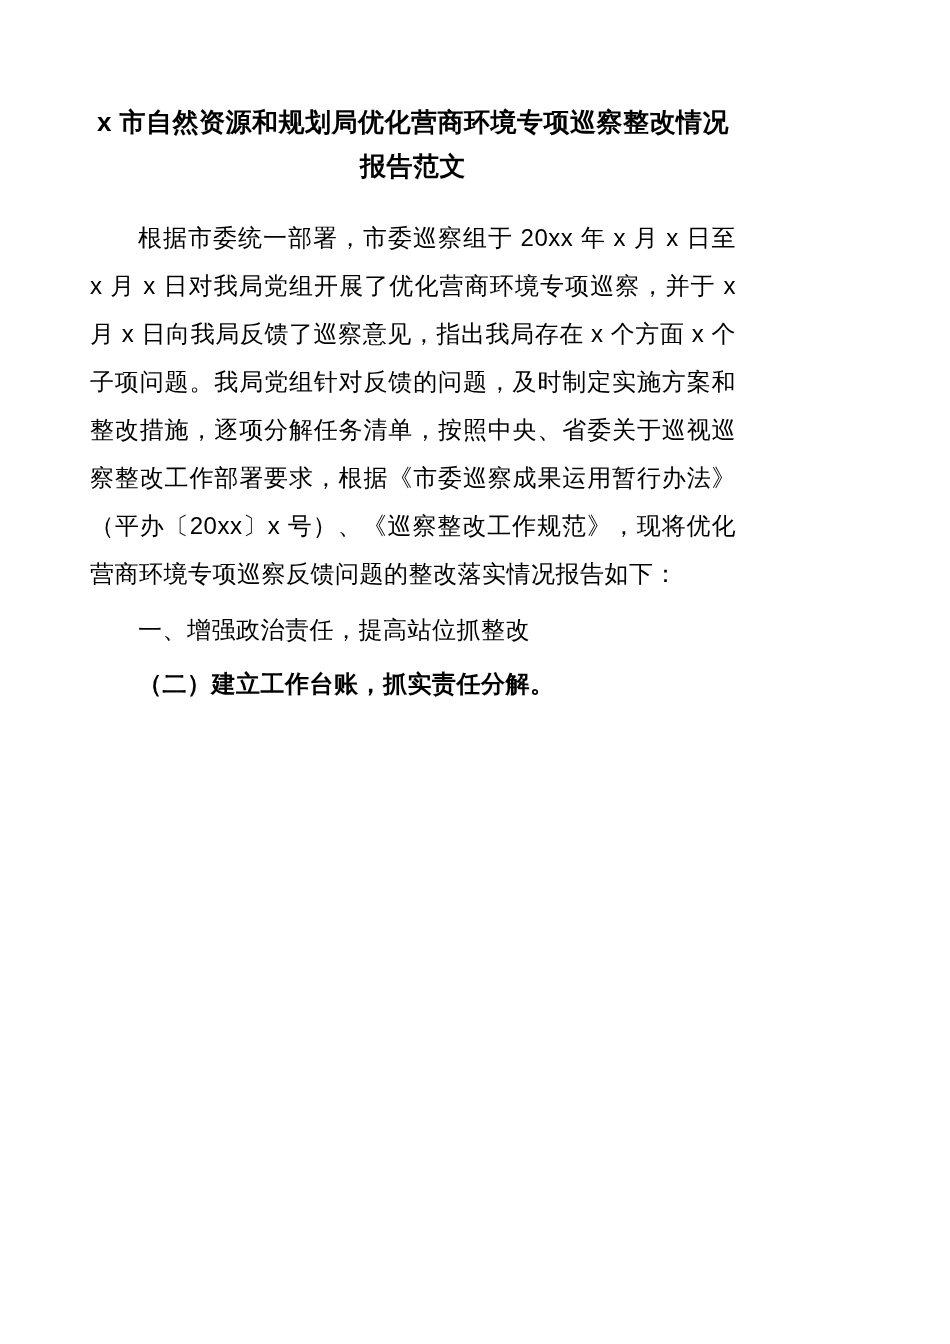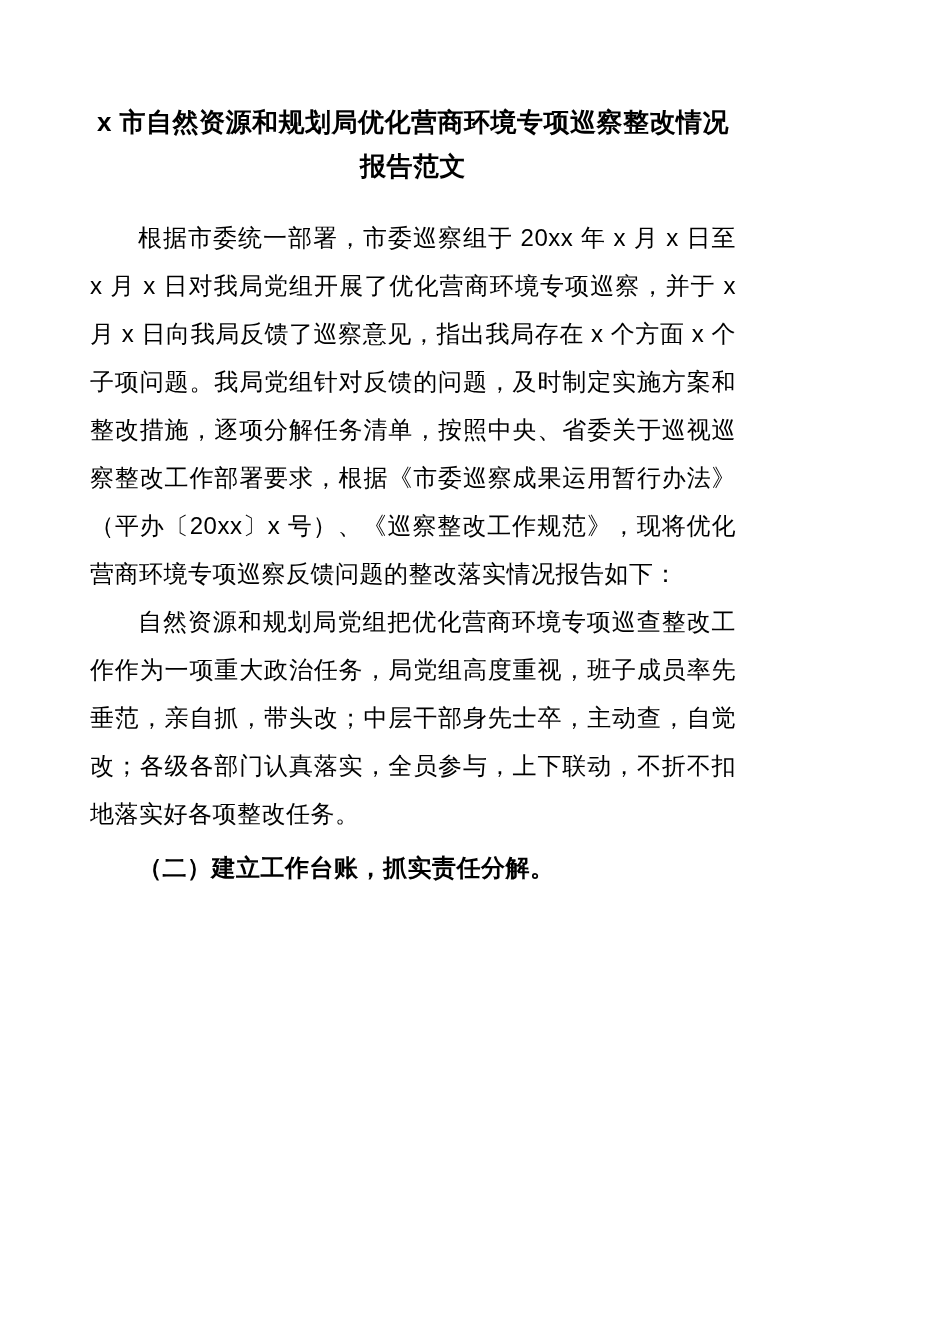--- a/index.html
+++ b/index.html
@@ -46,19 +46,19 @@
 </style>
 </head>
 <body>
 
 <div class="page">
 
   <h1 class="doc-title">x 市自然资源和规划局优化营商环境专项巡察整改情况报告范文</h1>
 
   <p class="para">根据市委统一部署，市委巡察组于 20xx 年 x 月 x 日至 x 月 x 日对我局党组开展了优化营商环境专项巡察，并于 x 月 x 日向我局反馈了巡察意见，指出我局存在 x 个方面 x 个子项问题。我局党组针对反馈的问题，及时制定实施方案和整改措施，逐项分解任务清单，按照中央、省委关于巡视巡察整改工作部署要求，根据《市委巡察成果运用暂行办法》（平办〔20xx〕x 号）、《巡察整改工作规范》，现将优化营商环境专项巡察反馈问题的整改落实情况报告如下：</p>
 
+  <p class="para section-heading">一、增强政治责任，提高站位抓整改</p>
 
-  <p class="para">自然资源和规划局党组把优化营商环境专项巡查整改工作作为一项重大政治任务，局党组高度重视，班子成员率先垂范，亲自抓，带头改；中层干部身先士卒，主动查，自觉改；各级各部门认真落实，全员参与，上下联动，不折不扣地落实好各项整改任务。</p>
 
 
   <p class="para subsection-last"><span class="lead-bold">（二）建立工作台账，抓实责任分解。</span></p>
 
 </div>
 
 </body></html>

